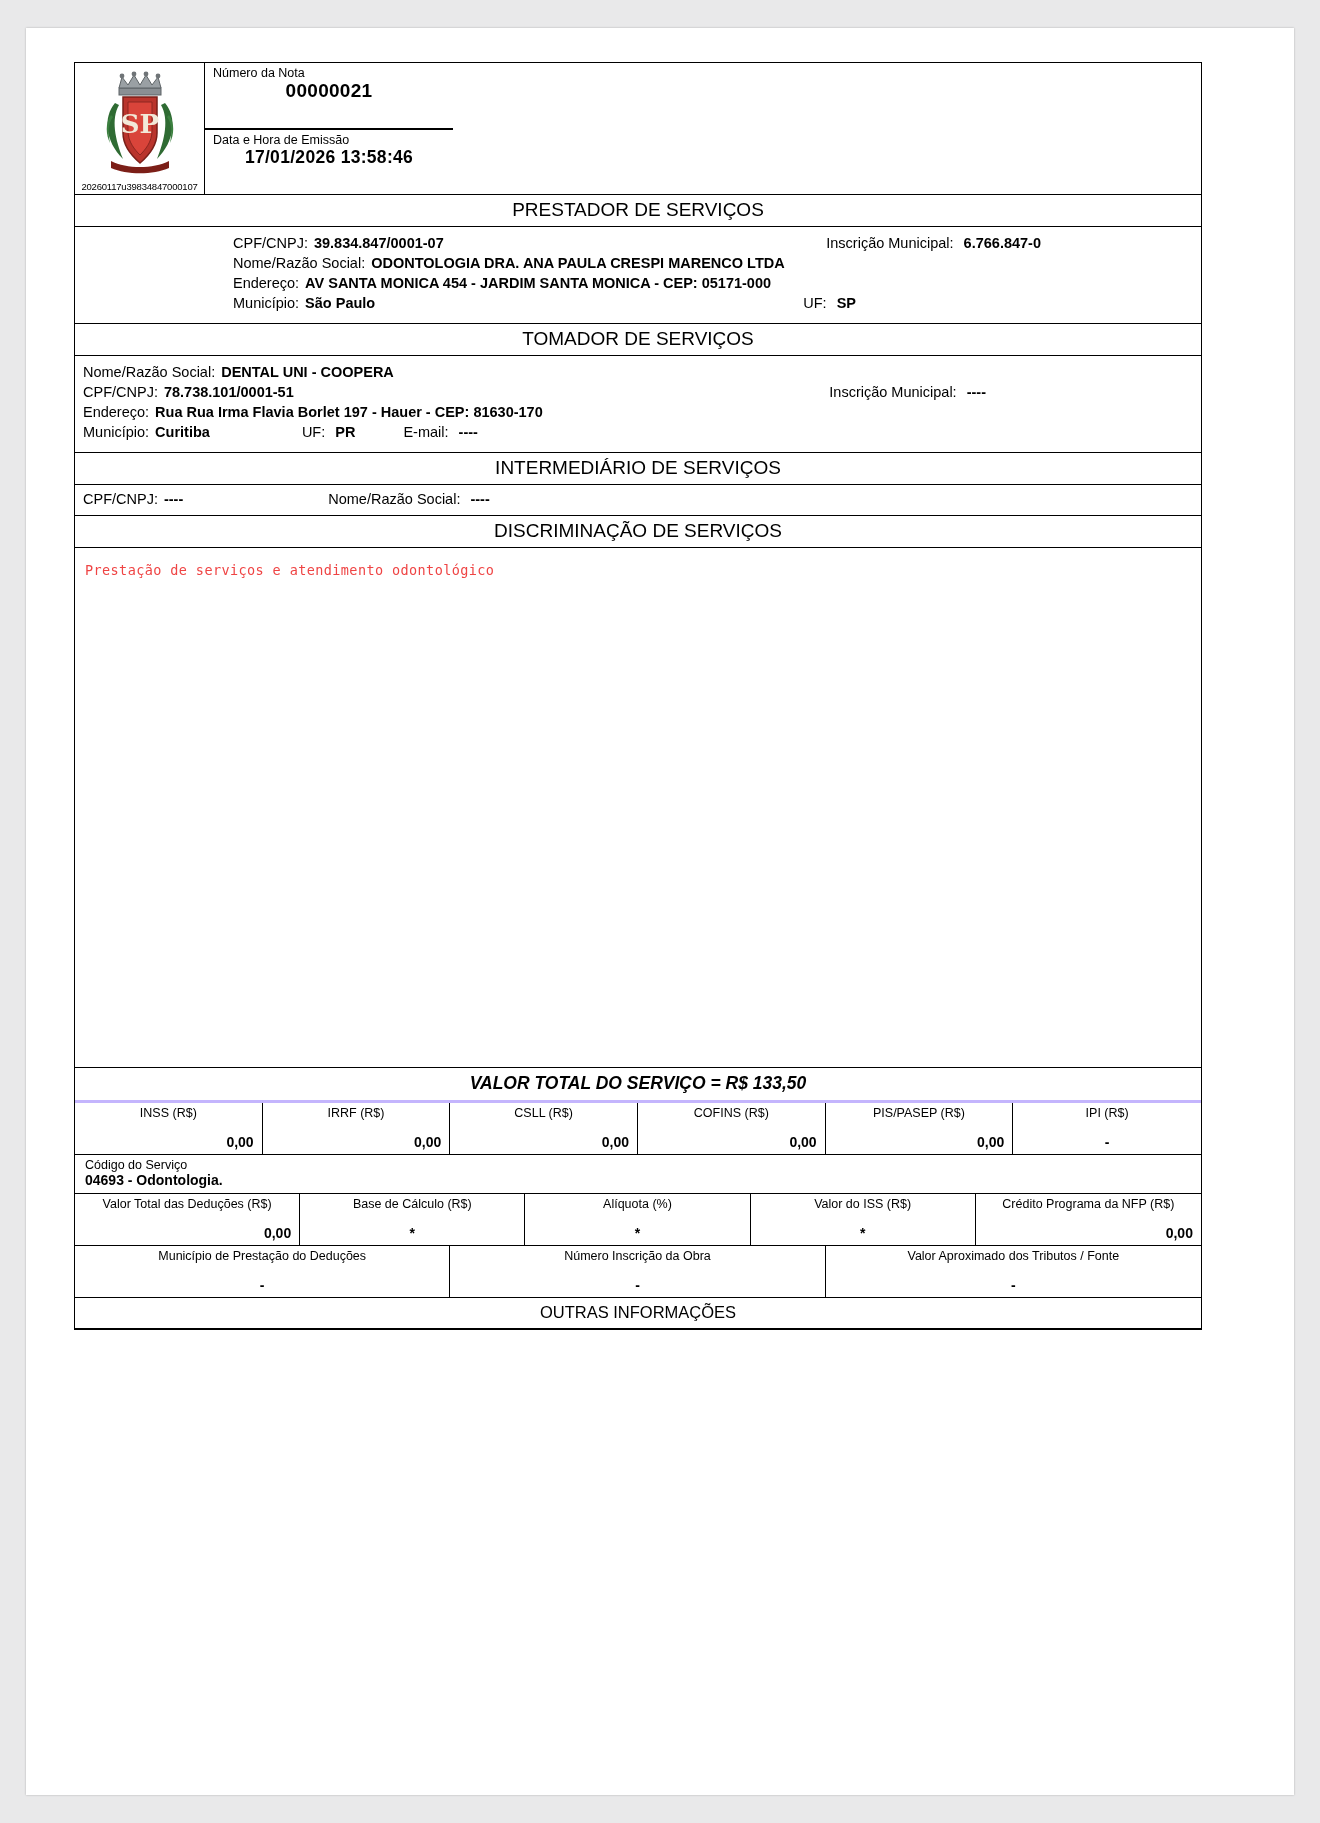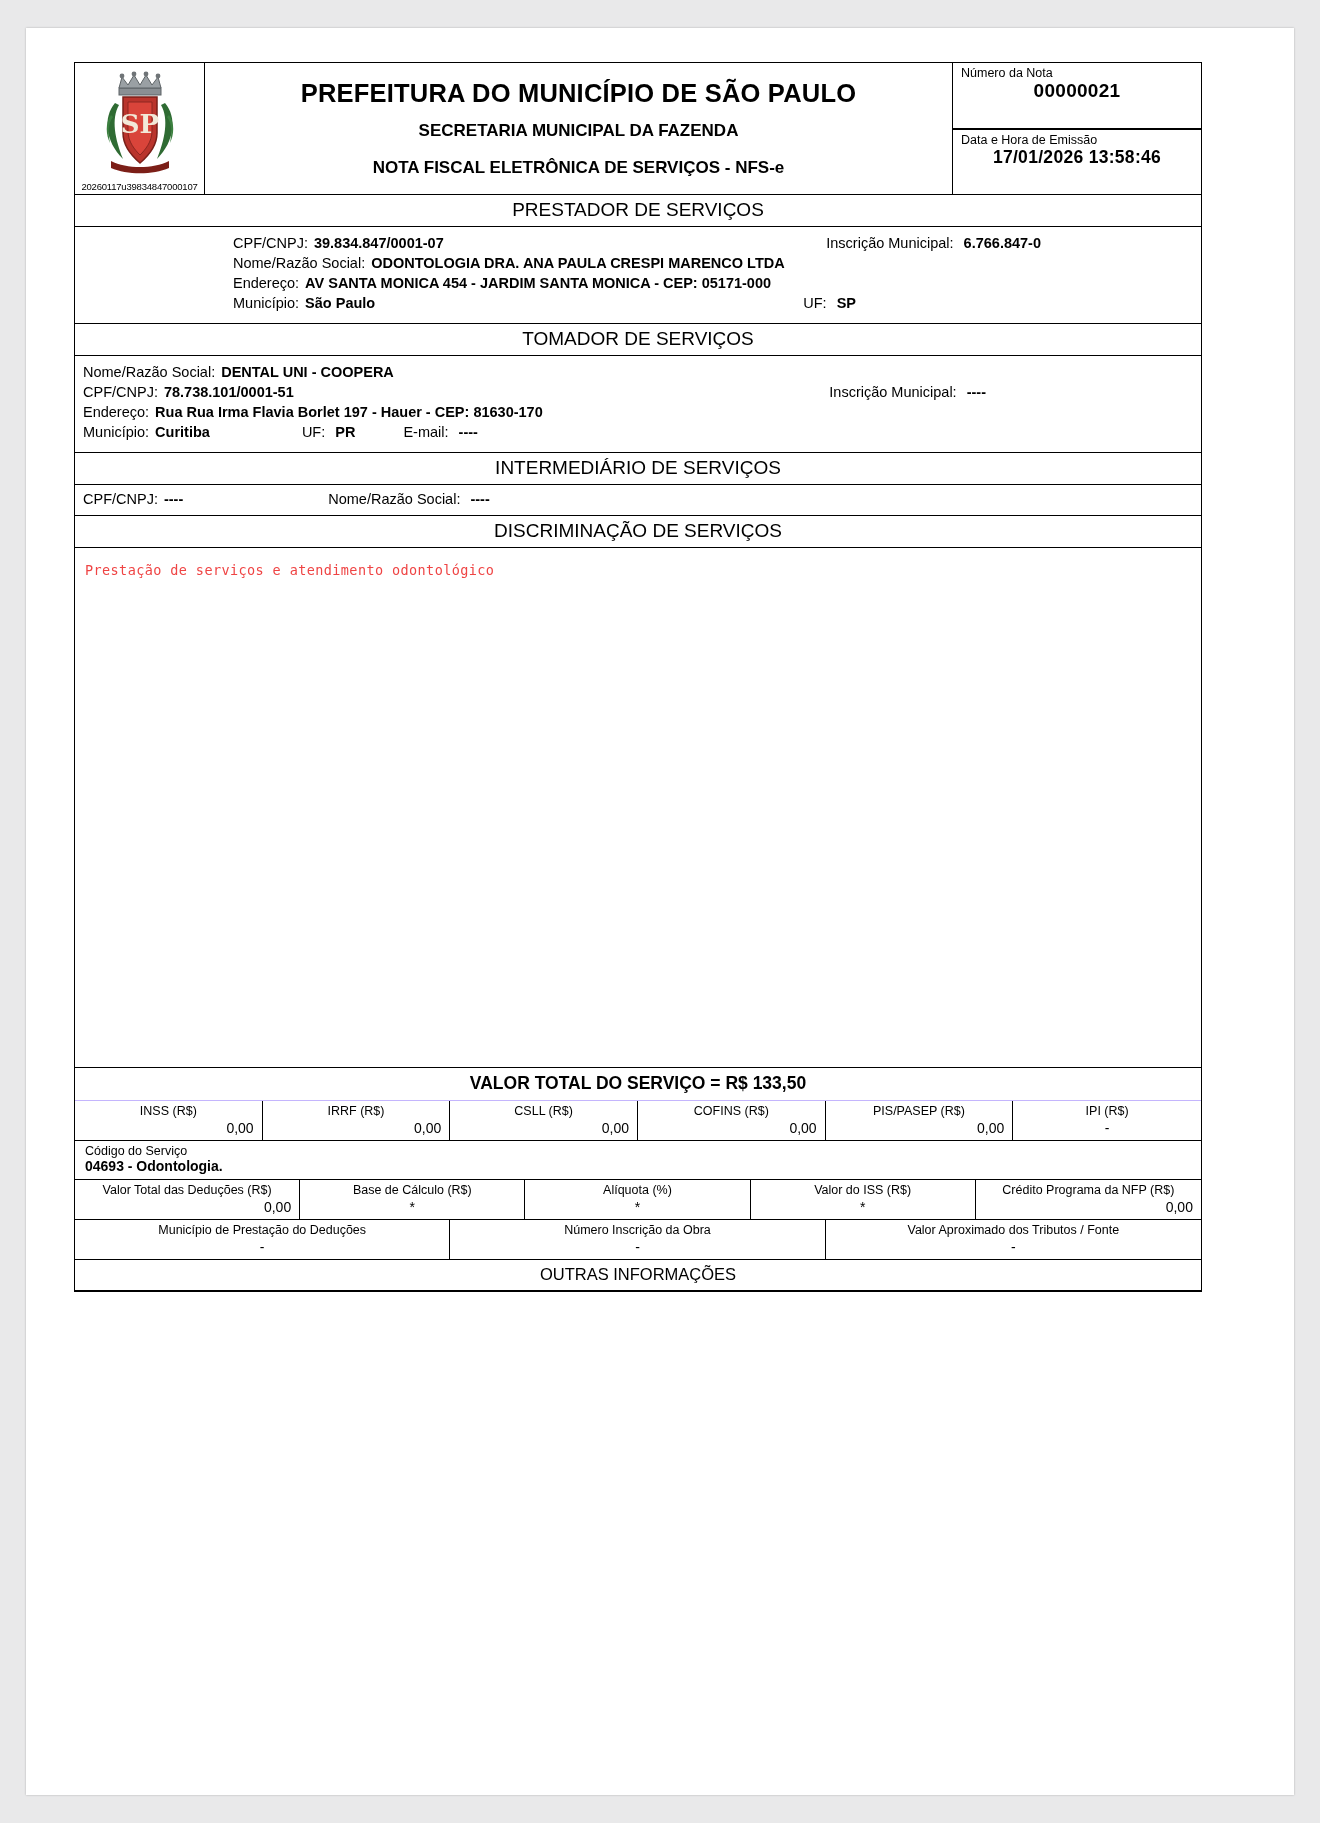--- a/index.html
+++ b/index.html
@@ -134,40 +134,41 @@
     letter-spacing: 0.4px;
     border-bottom: 1px solid #000;
   }
 
   
   .total {
     text-align: center;
     font-size: 17.5px;
     font-weight: bold;
     padding: 5px 0 6px 0;
-    border-bottom: 1px solid #c4b5fd;
+    border-bottom: 3px solid #c4b5fd;
+    font-style: italic;
   }
 
   
   .grid { display: flex; border-bottom: 1px solid #000; }
   .grid > div {
     border-right: 1px solid #000;
     box-sizing: border-box;
     padding: 3px 8px 4px 8px;
   }
   .grid > div:last-child { border-right: none; }
   .cell-lbl {
     font-size: 12.5px;
     text-align: center;
   }
   .cell-val {
     font-size: 14px;
-    font-weight: normal;
+    font-weight: bold;
     text-align: right;
-    margin-top: 2px;
+    margin-top: 14px;
   }
   .cell-val.center { text-align: center; }
   .g6 > div { width: 16.6667%; }
   .g5 > div { width: 20%; }
   .g3 > div { width: 33.3333%; }
 
   .codserv {
     border-bottom: 1px solid #000;
     padding: 3px 10px 5px 10px;
   }
@@ -217,25 +218,20 @@
               <path d="M31 31 H55 V60 C55 71 48 79 43 84 C38 79 31 71 31 60 Z" fill="#d9443a" stroke="#8d2620" stroke-width="1"></path>
 
               <text x="43" y="62" font-family="DejaVu Serif, serif" font-size="26" font-weight="bold" fill="#f2e9d8" text-anchor="middle">SP</text>
 
               <path d="M14 90 C30 98 56 98 72 90 L72 97 C56 104 30 104 14 97 Z" fill="#7c1f18"></path>
             </svg>
           </span>
           <div class="code">20260117u39834847000107</div>
         </div>
 
-        <div class="hdr-center">
-          <div class="l1">PREFEITURA DO MUNICÍPIO DE SÃO PAULO</div>
-          <div class="l2">SECRETARIA MUNICIPAL DA FAZENDA</div>
-          <div class="l3">NOTA FISCAL ELETRÔNICA DE SERVIÇOS - NFS-e</div>
-        </div>
 
         <div class="hdr-right">
           <div class="hdr-cell">
             <div class="lbl">Número da Nota</div>
             <div class="val">00000021</div>
           </div>
           <div class="hdr-cell">
             <div class="lbl">Data e Hora de Emissão</div>
             <div class="val small">17/01/2026 13:58:46</div>
           </div>

